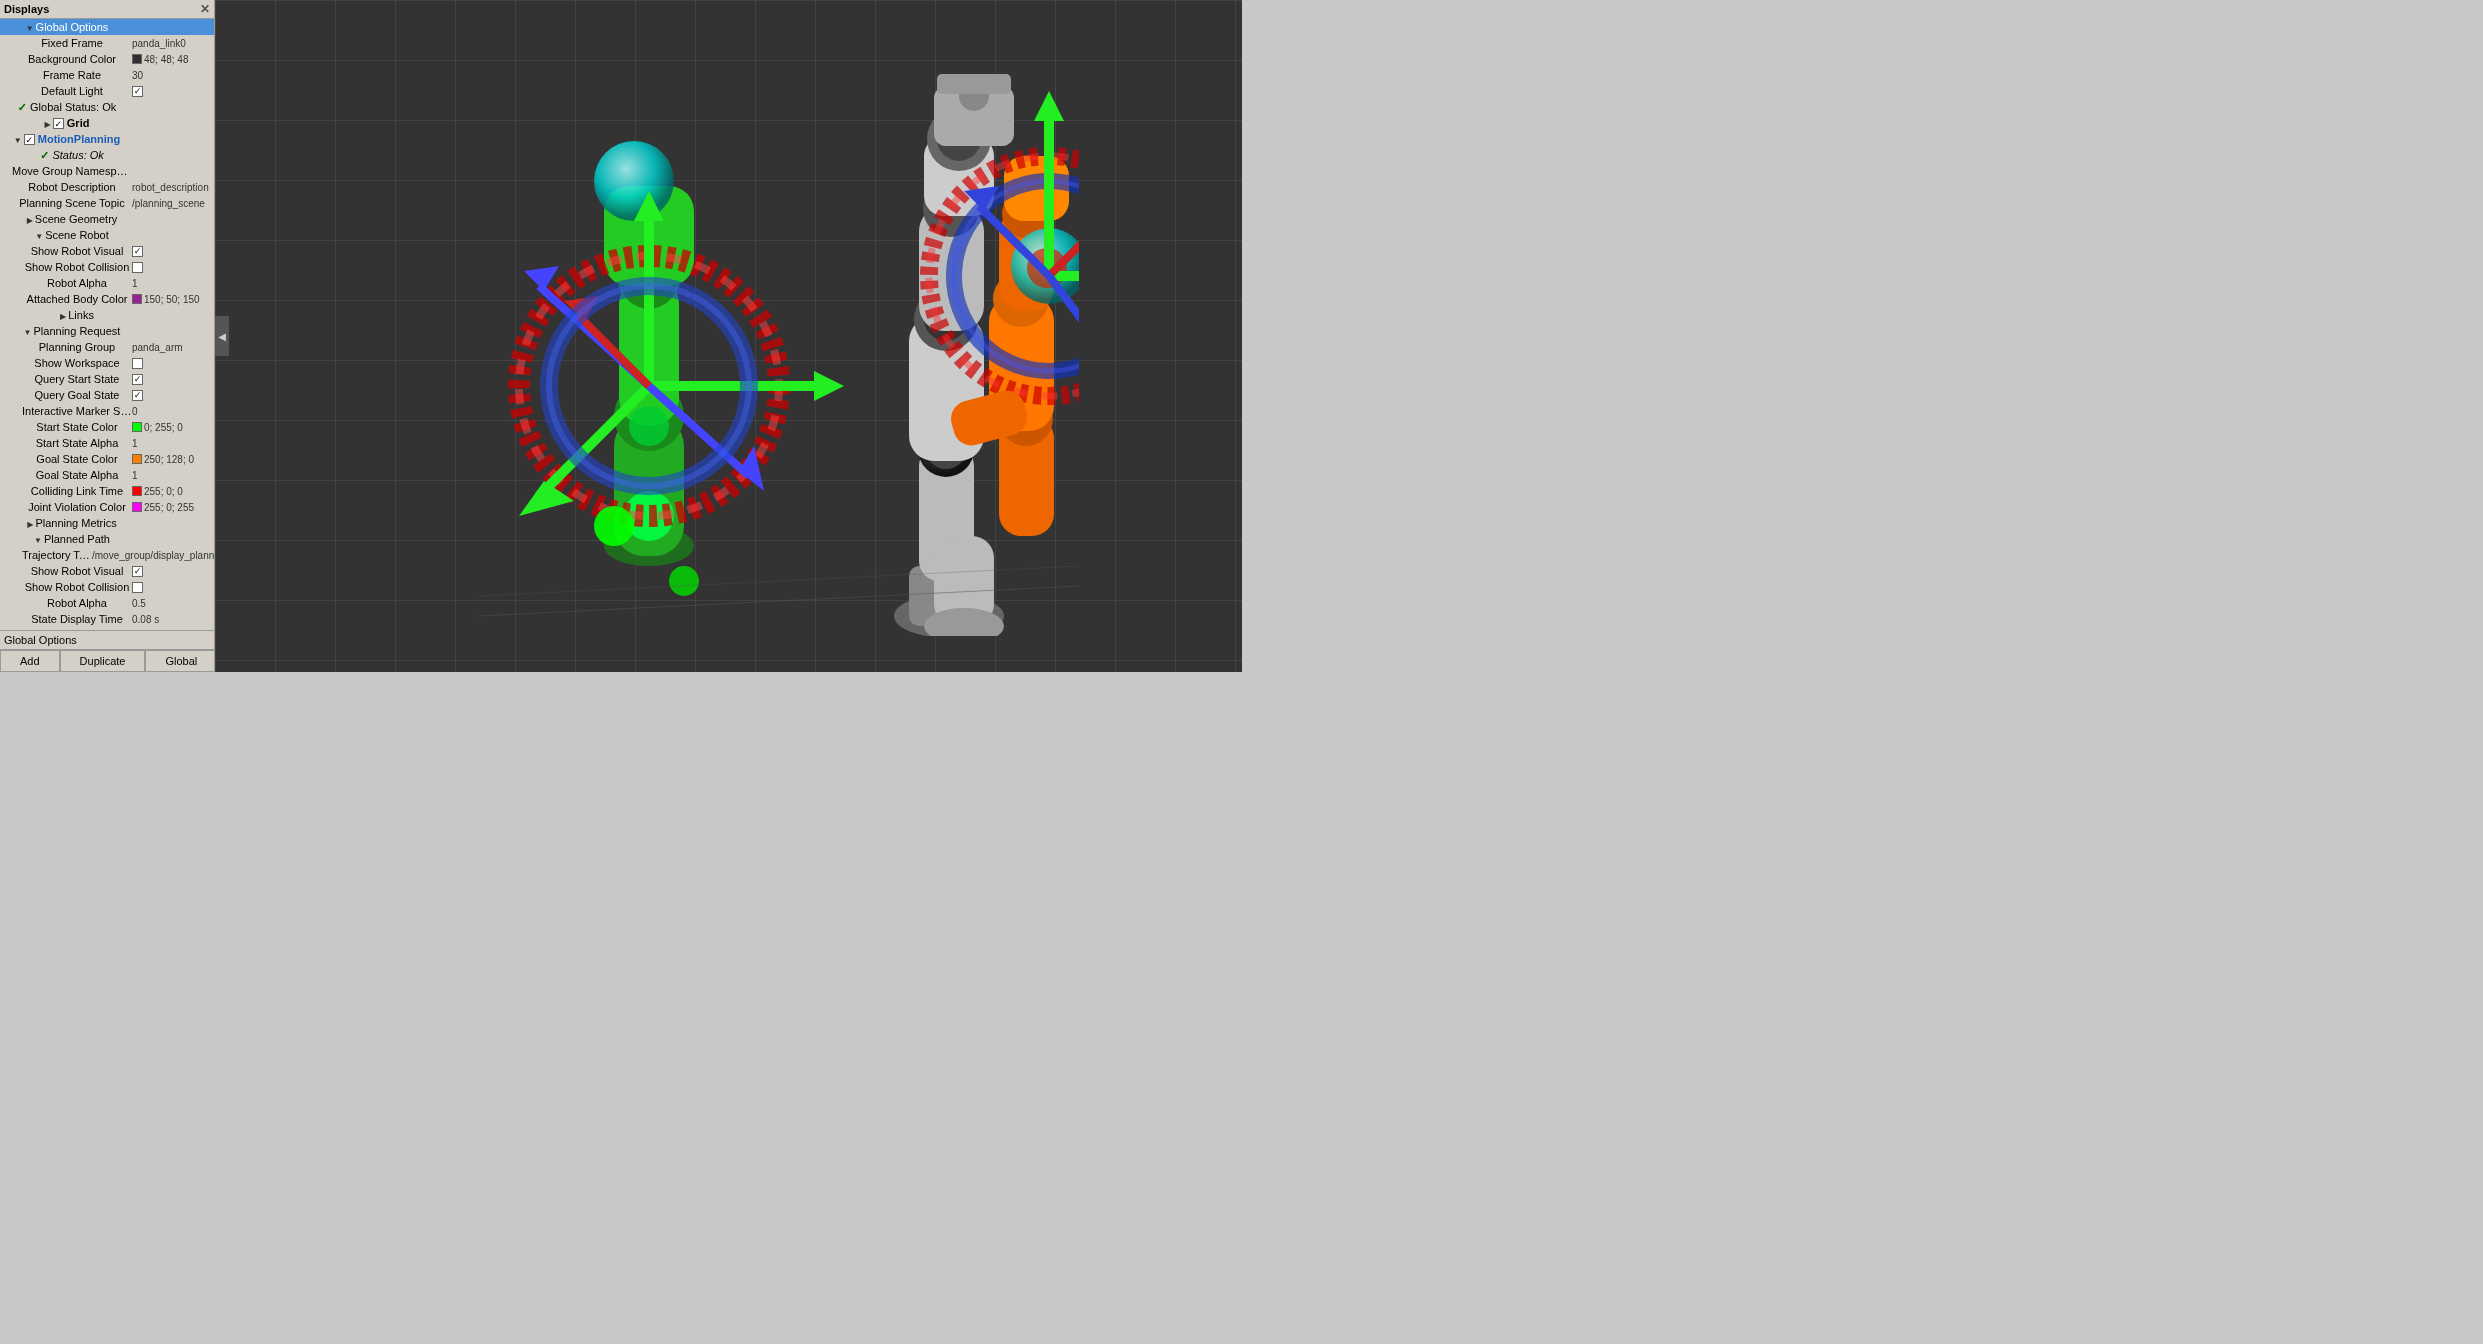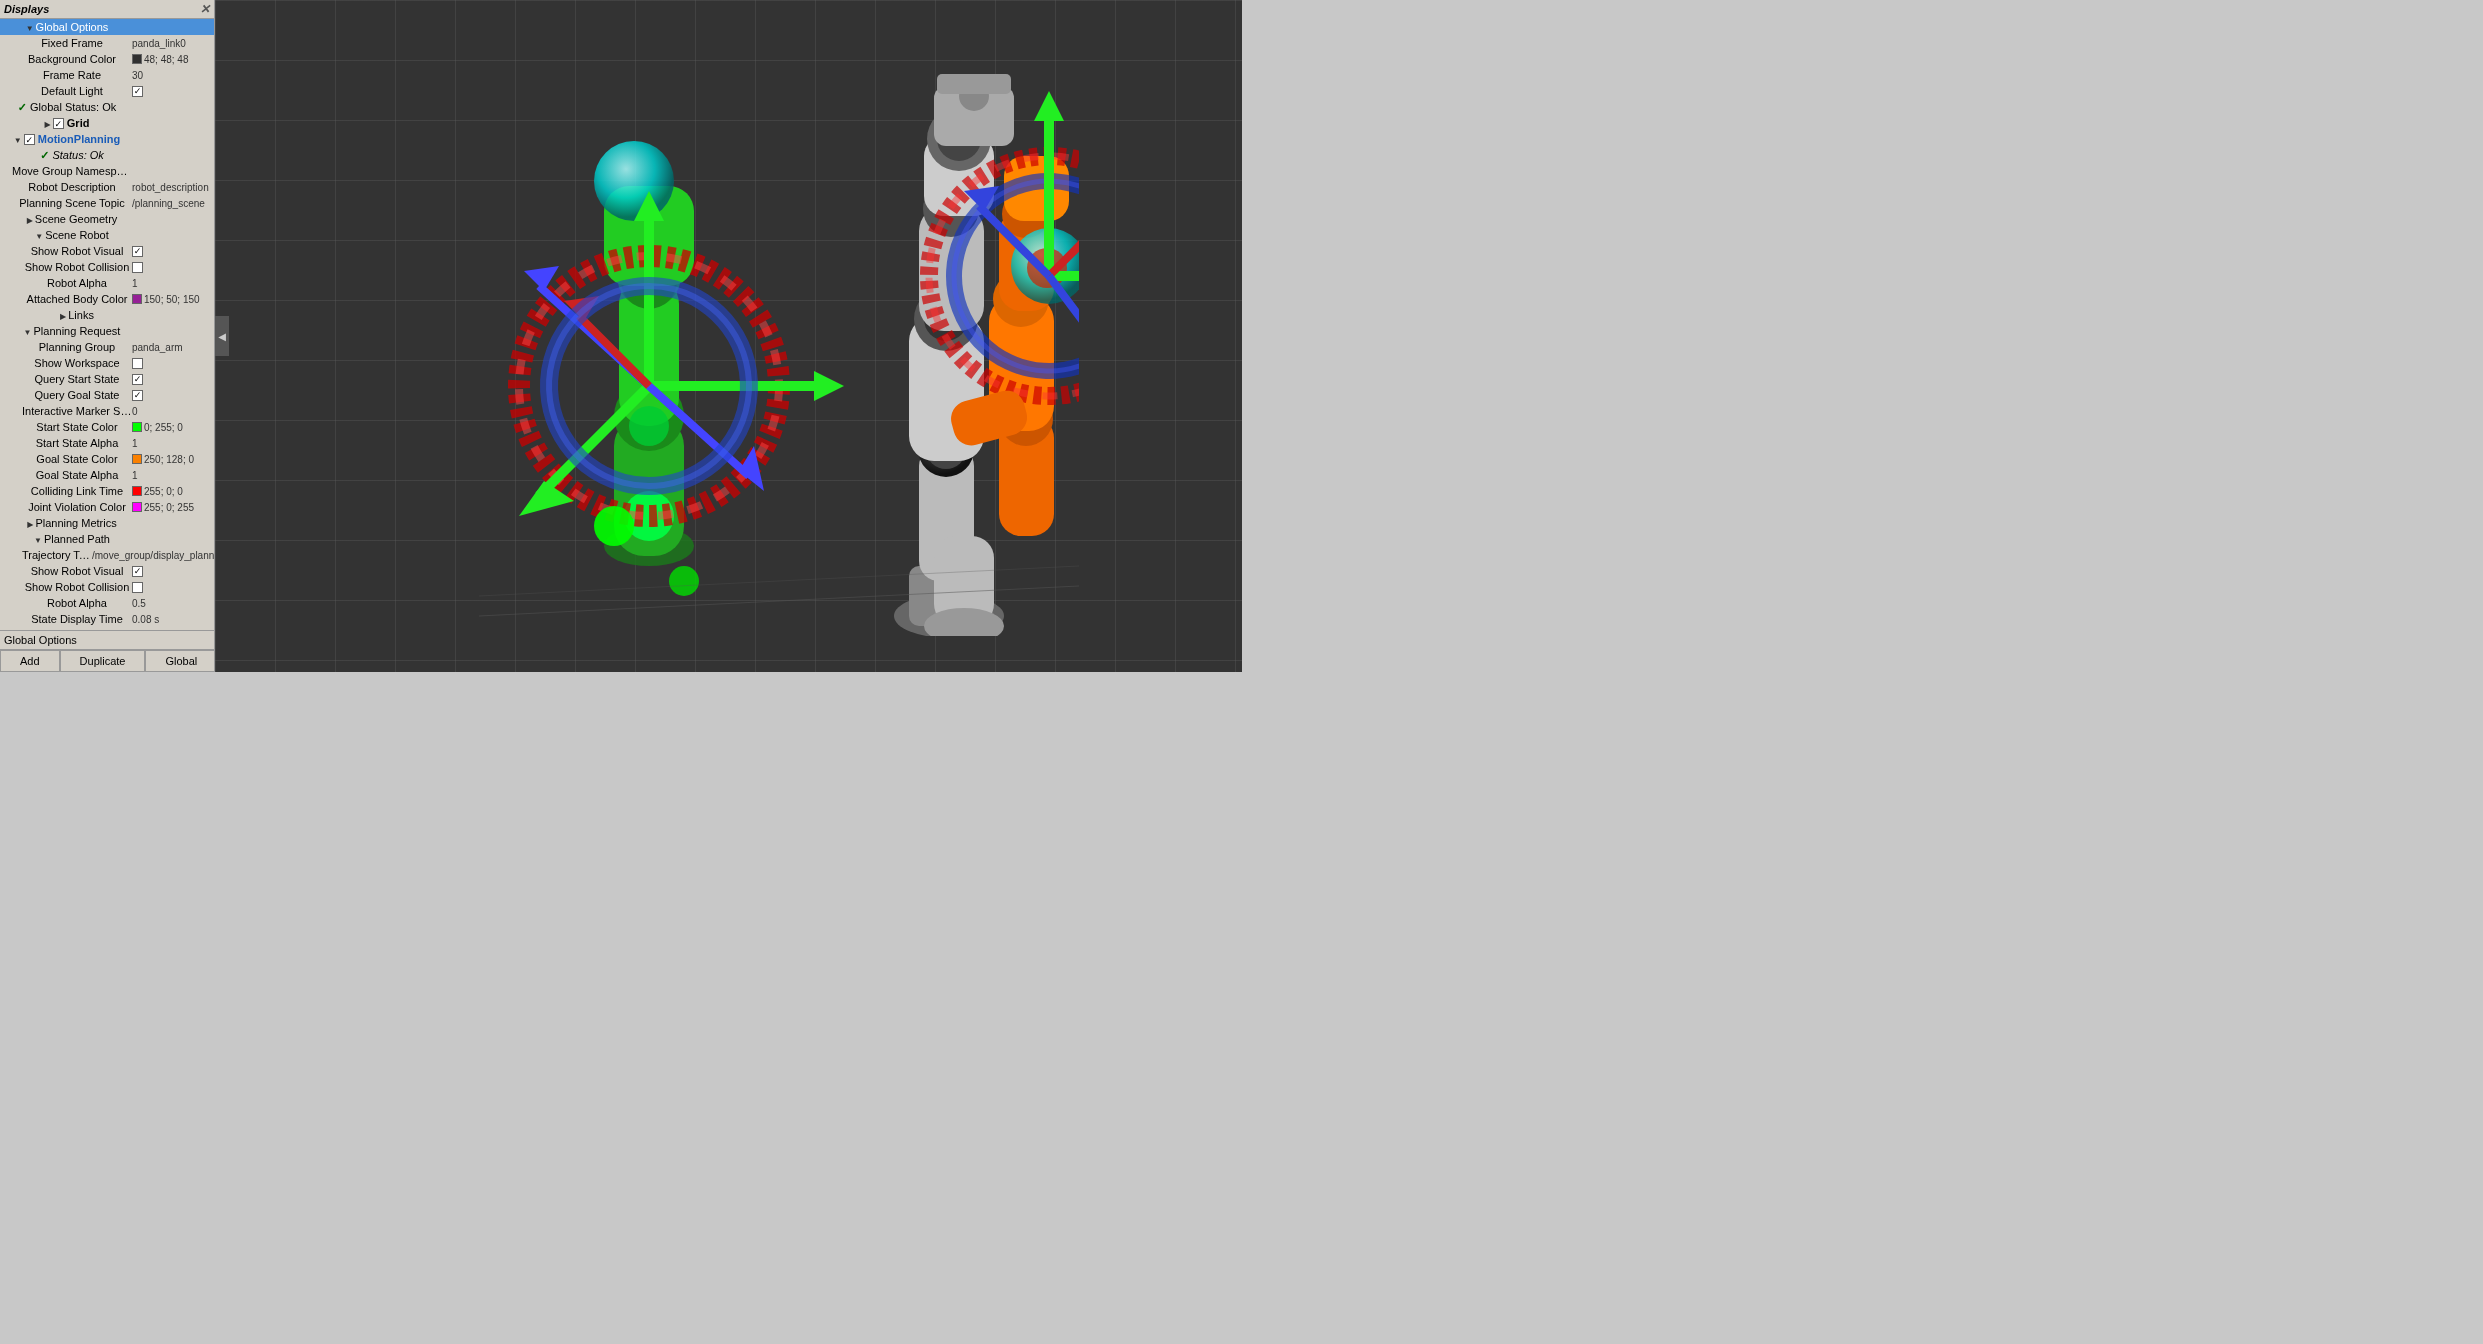--- a/index.html
+++ b/index.html
@@ -33,21 +33,20 @@
 
     .panel-title-bar {
       background: #d4d0c8;
       border-bottom: 1px solid #999;
       padding: 2px 4px;
       font-weight: bold;
       font-size: 11px;
       display: flex;
       align-items: center;
       gap: 4px;
-      font-style: italic;
     }
 
     .panel-title-bar .close-btn {
       margin-left: auto;
       cursor: pointer;
       font-size: 12px;
       color: #555;
     }
 
     .tree-container {

